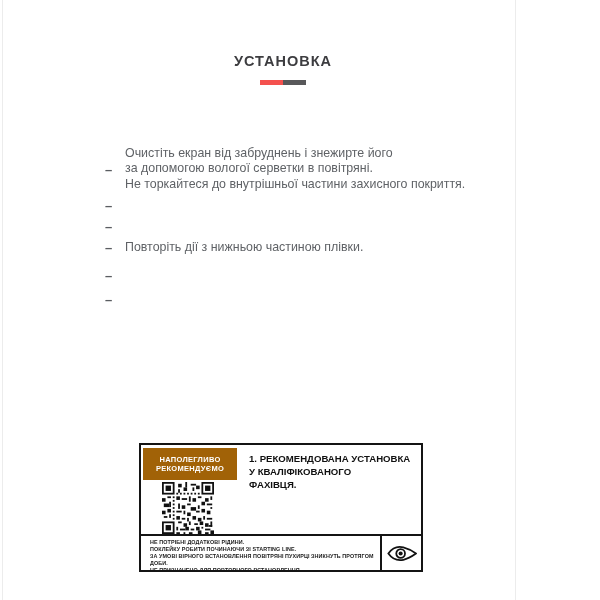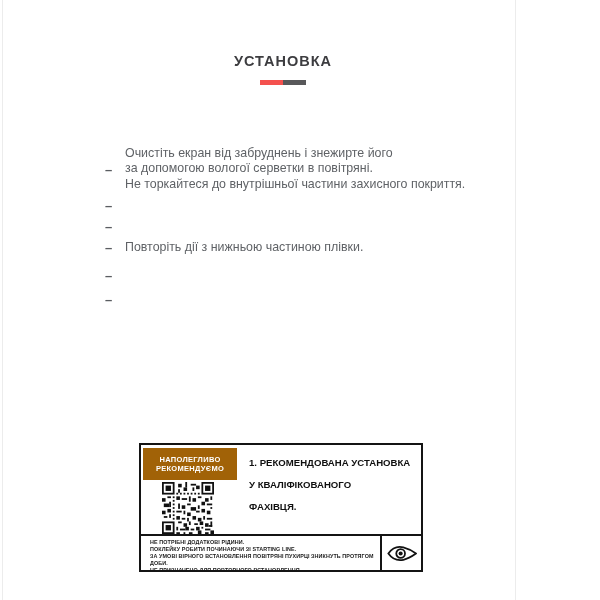--- a/index.html
+++ b/index.html
@@ -30,21 +30,21 @@
     position:absolute;left:139px;top:443px;width:284px;height:129px;
     border:2px solid #141414;box-sizing:border-box;background:#fff;
   }
   .ribbon{
     position:absolute;left:2px;top:3px;width:94px;height:32px;background:#a16207;color:#ffffff;
     font-size:7.5px;font-weight:700;line-height:9.5px;text-align:center;letter-spacing:.3px;
     display:flex;align-items:center;justify-content:center;
   }
   .qr{position:absolute;left:16px;top:37px;width:62px;height:52px;}
   .points{position:absolute;left:108px;top:7px;right:4px;color:#101010;font-weight:700;}
-  .point{font-size:9.6px;line-height:22px;}
+  .point{font-size:9.6px;line-height:13px;}
   .point1{margin-bottom:11px;}
   .notes-row{
     position:absolute;left:0;right:0;bottom:0;height:34px;border-top:2px solid #141414;
     display:flex;box-sizing:content-box;
   }
   .notes{
     flex:1;padding:3px 3px 0 9px;font-size:5.4px;line-height:6.9px;font-weight:700;color:#1a1a1a;
     letter-spacing:.1px;overflow:hidden;
   }
   .eye-cell{width:39px;border-left:2px solid #141414;display:flex;align-items:center;justify-content:center;flex:none;}

